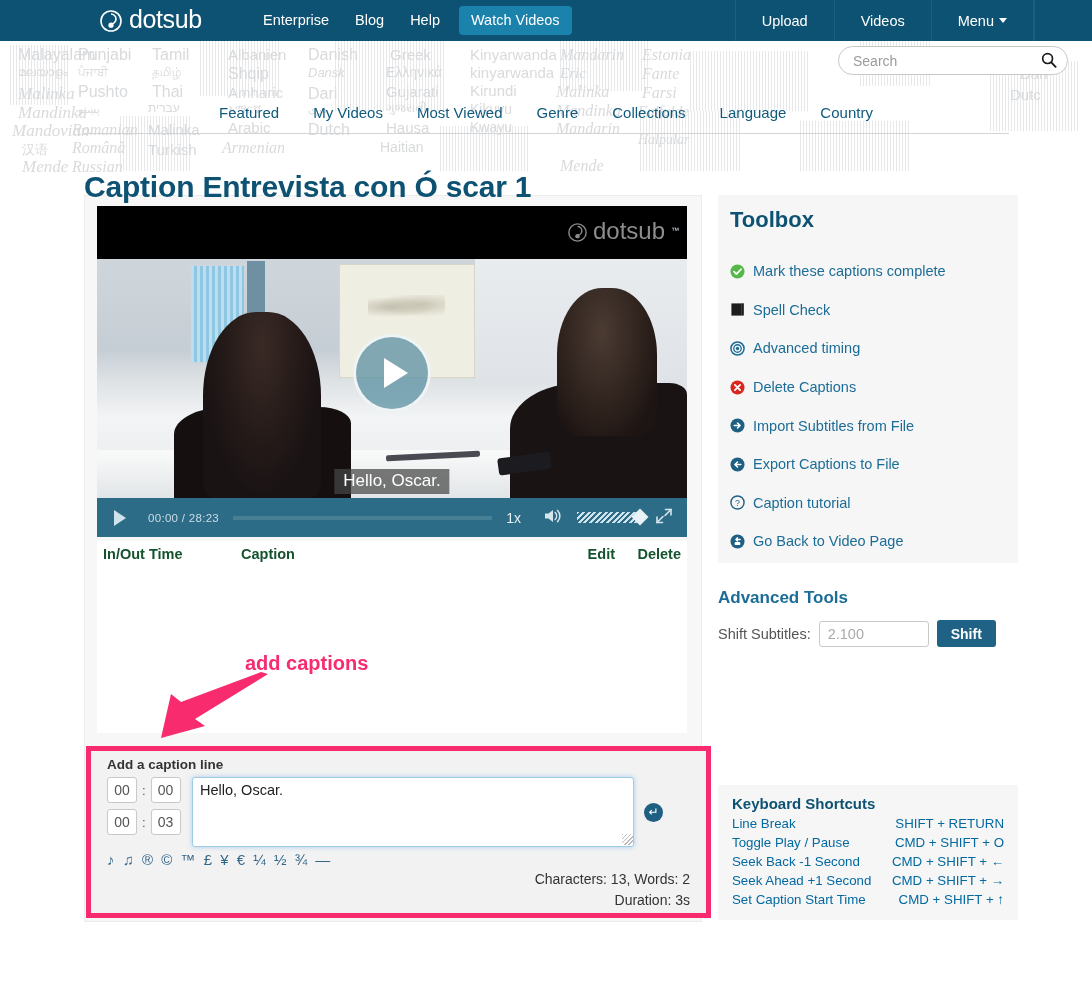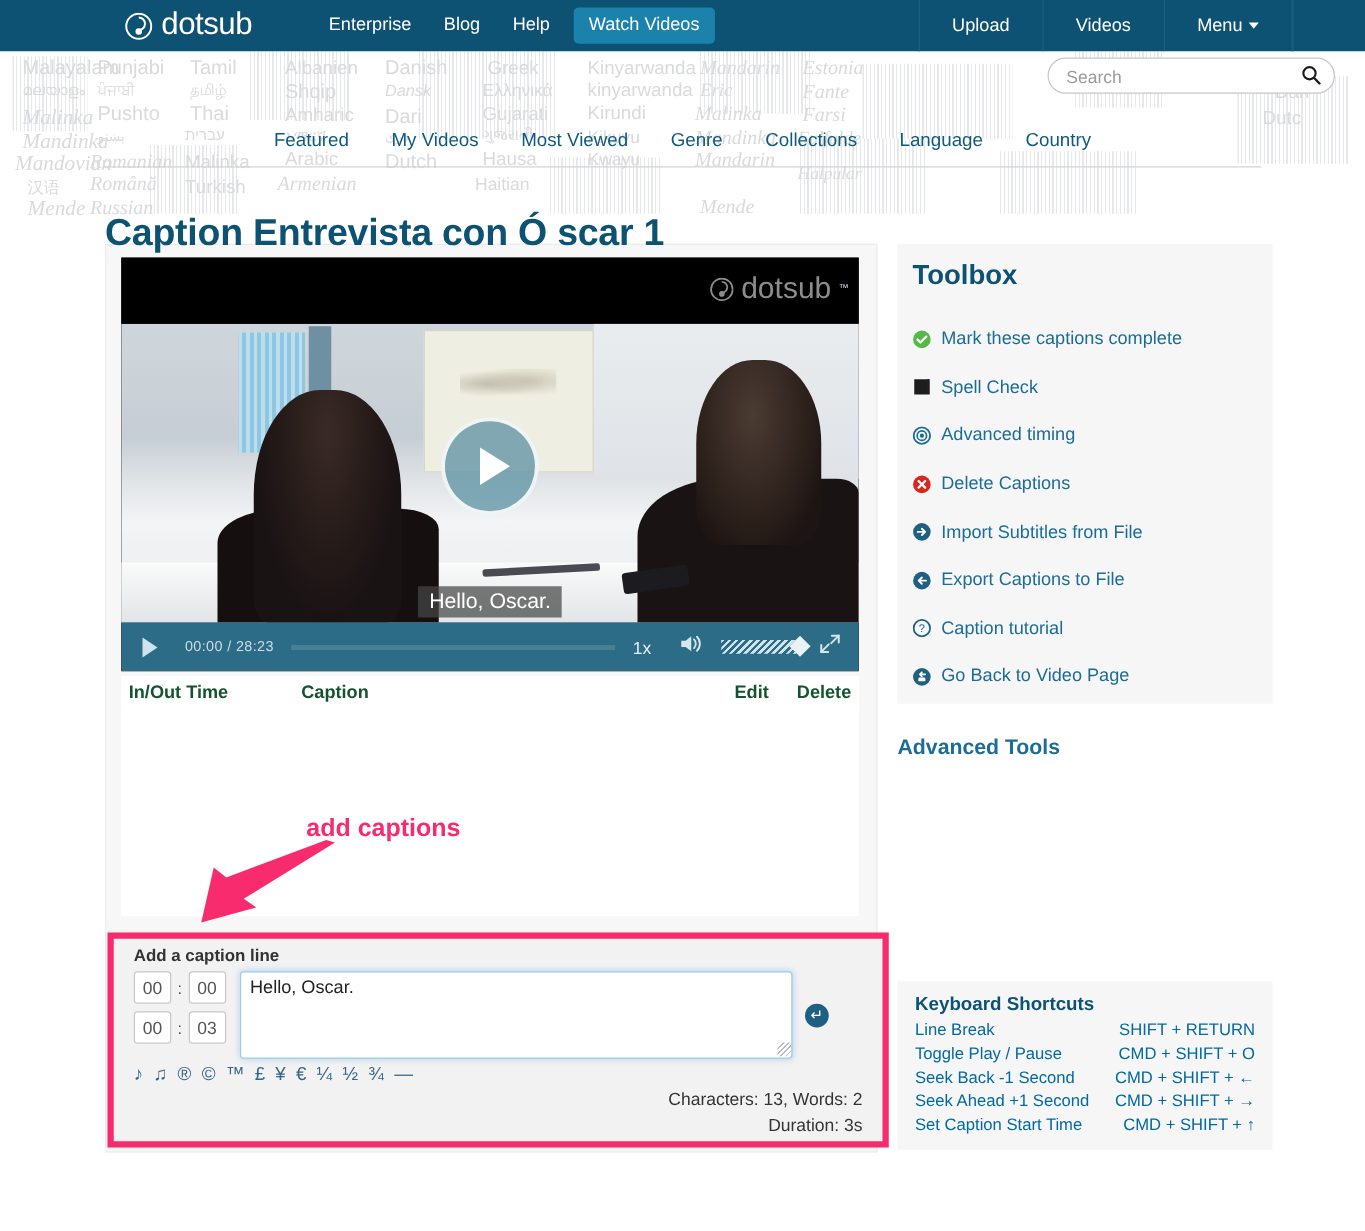--- a/index.html
+++ b/index.html
@@ -771,20 +771,25 @@
               <path d="M10.8 5.8H6.3l1.7-1.7M6.3 5.8l1.7 1.7" fill="none" stroke="#fff" stroke-width="1.5" stroke-linecap="round" stroke-linejoin="round"></path>
               <rect x="5" y="8.6" width="6" height="3.2" rx="1" fill="#fff"></rect>
             </svg>
         </span>
         <span>Go Back to Video Page</span>
       </div>
     </div>
   </div>
 
   <div class="adv-title">Advanced Tools</div>
+  <div class="adv-row">
+    <span class="adv-label">Shift Subtitles:</span>
+    <input class="shift-input" type="text" placeholder="2.100" style="">
+    <button class="shift-btn">Shift</button>
+  </div>
 
   <div class="kbd">
     <div class="kbd-title">Keyboard Shortcuts</div>
     <div class="kbd-row">
       <span class="k">Line Break</span>
       <span class="k">SHIFT + RETURN</span>
     </div>
     <div class="kbd-row">
       <span class="k">Toggle Play / Pause</span>
       <span class="k">CMD + SHIFT + O</span>

